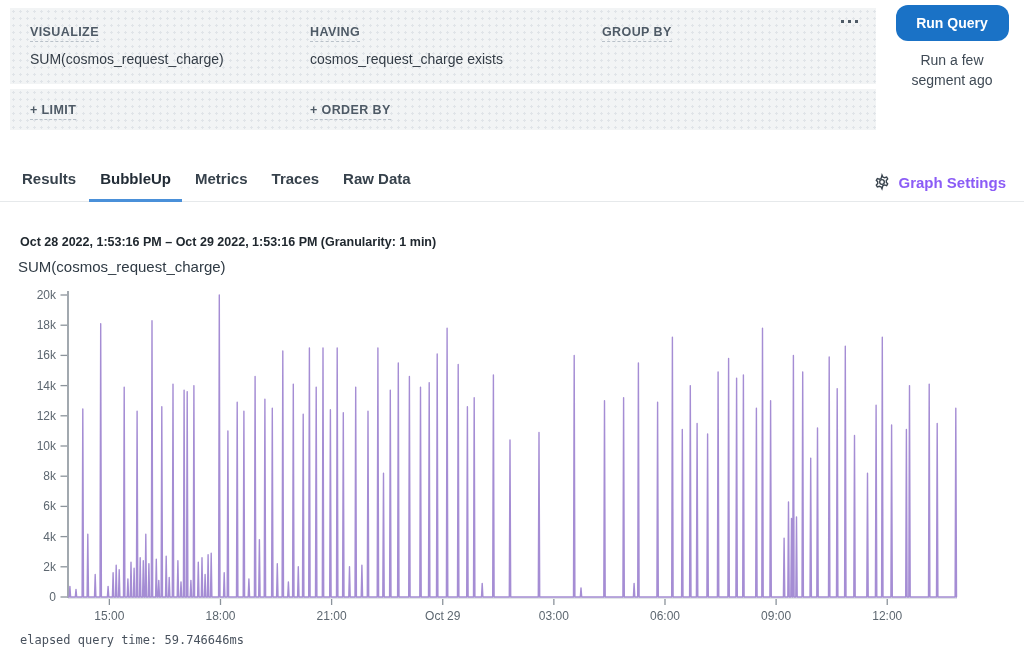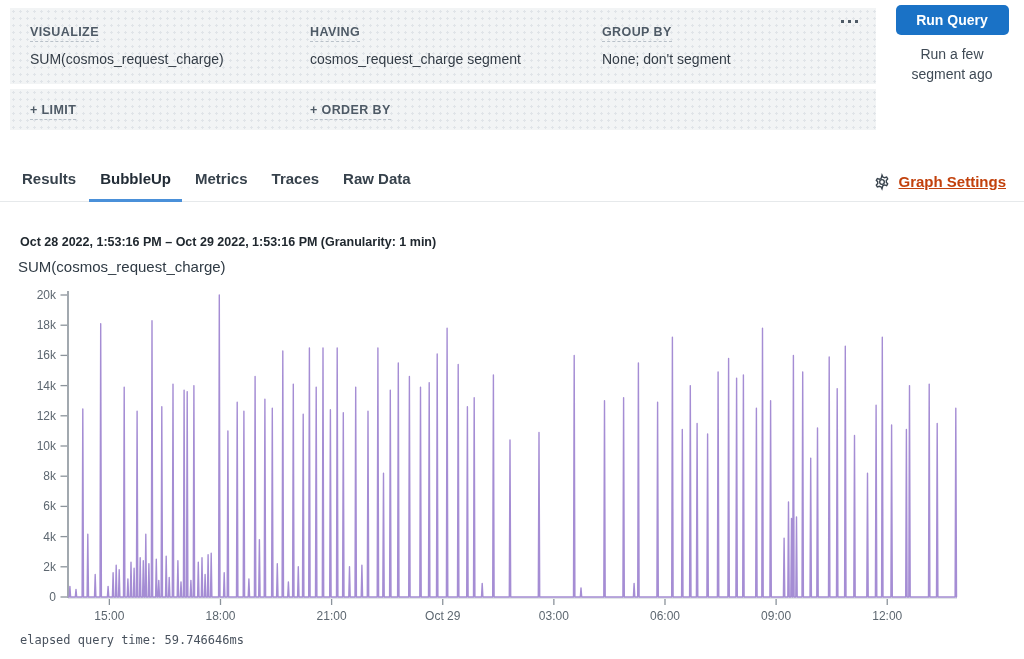--- a/index.html
+++ b/index.html
@@ -21,33 +21,33 @@
     display:inline-block; font-size:12.5px; font-weight:700; letter-spacing:.4px;
     color:#4e5a66; border-bottom:1px dashed #b9c1c9; padding-bottom:2px; cursor:pointer;
   }
   .qp-value { margin-top:9px; font-size:14px; color:#333c46; }
   .more-btn { position:absolute; right:14px; top:8px; display:flex; gap:4px;
     background:none; border:none; cursor:pointer; padding:4px; }
   .more-btn .dot { width:3px; height:3px; background:#4e5a66; }
 
   
   .run-col { position:absolute; left:886px; top:5px; width:132px; text-align:center; }
-  .run-btn { width:113px; height:30px; border:none; border-radius:5px; cursor:pointer;
+  .run-btn { width:113px; height:36px; border:none; border-radius:12px; cursor:pointer;
     color:#fff; font-family:"Liberation Sans", sans-serif; font-size:14px; font-weight:700; }
   .run-status { margin-top:10px; font-size:14px; color:#3f4a55; line-height:1.4; }
 
   
   .tabs-row { position:absolute; left:0; top:162px; width:1024px; height:40px;
     border-bottom:1px solid #e6e9eb; display:flex; align-items:flex-end; padding:0 18px 0 10px; }
   .tab { font-size:15px; font-weight:700; color:#37424c; padding:0 11px 12px 11px;
     margin:0 1px; cursor:pointer; border-bottom:3px solid transparent; margin-bottom:-1px; }
   .tab.active { color:#222c36; border-bottom-color:#4a90d9; }
   .tabs-spacer { flex:1; }
-  .graph-settings { display:flex; gap:7px; padding-bottom:10px;
-    cursor:pointer; font-size:15px; font-weight:700; color:#c2410c;text-decoration:underline; }
+  .graph-settings { display:flex; align-items:center; gap:7px; padding-bottom:10px;
+    cursor:pointer; font-size:15px; font-weight:700; color:#8b5cf6; }
   .gear-icon svg { display:block; }
 
   
   .time-range { position:absolute; left:20px; top:235px; font-size:12.5px; font-weight:700; color:#20282f; }
   .chart-title { position:absolute; left:18px; top:258px; font-size:15px; color:#2f3a44; }
 
   
   #chart-wrap { position:absolute; left:0; top:283px; width:1024px; height:350px; }
   #chart-svg text { font-family:"Liberation Sans", sans-serif; font-size:12px; fill:#5d6770; }
 
@@ -59,25 +59,24 @@
 <body>
 
 <div class="query-panel">
   <div class="qp-row qp-row-top">
     <div>
       <span class="qp-label">VISUALIZE</span>
       <div class="qp-value">SUM(cosmos_request_charge)</div>
     </div>
     <div>
       <span class="qp-label">HAVING</span>
-      <div class="qp-value">cosmos_request_charge segment</div>
+      <div class="qp-value">cosmos_request_charge exists</div>
     </div>
     <div>
       <span class="qp-label">GROUP BY</span>
-      <div class="qp-value">None; don't segment</div>
     </div>
     <button class="more-btn" aria-label="more">
       <span class="dot"></span>
       <span class="dot"></span>
       <span class="dot"></span>
     </button>
   </div>
   <div class="qp-row qp-row-bottom">
     <div><span class="qp-label">+ LIMIT</span></div>
     <div><span class="qp-label">+ ORDER BY</span></div>

